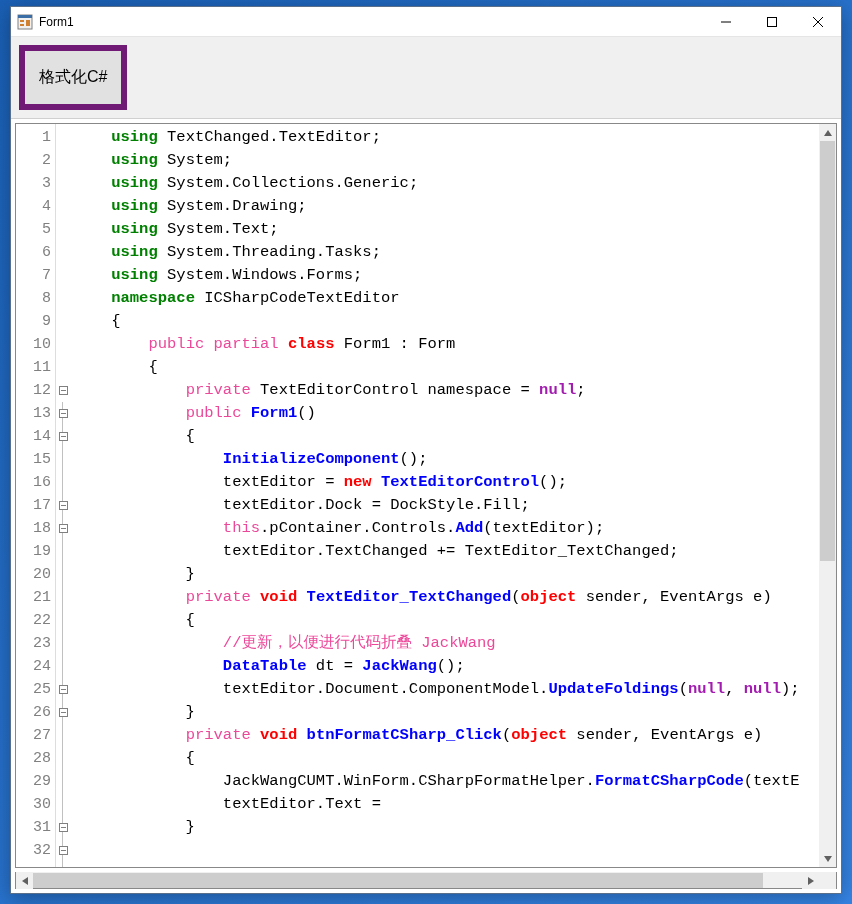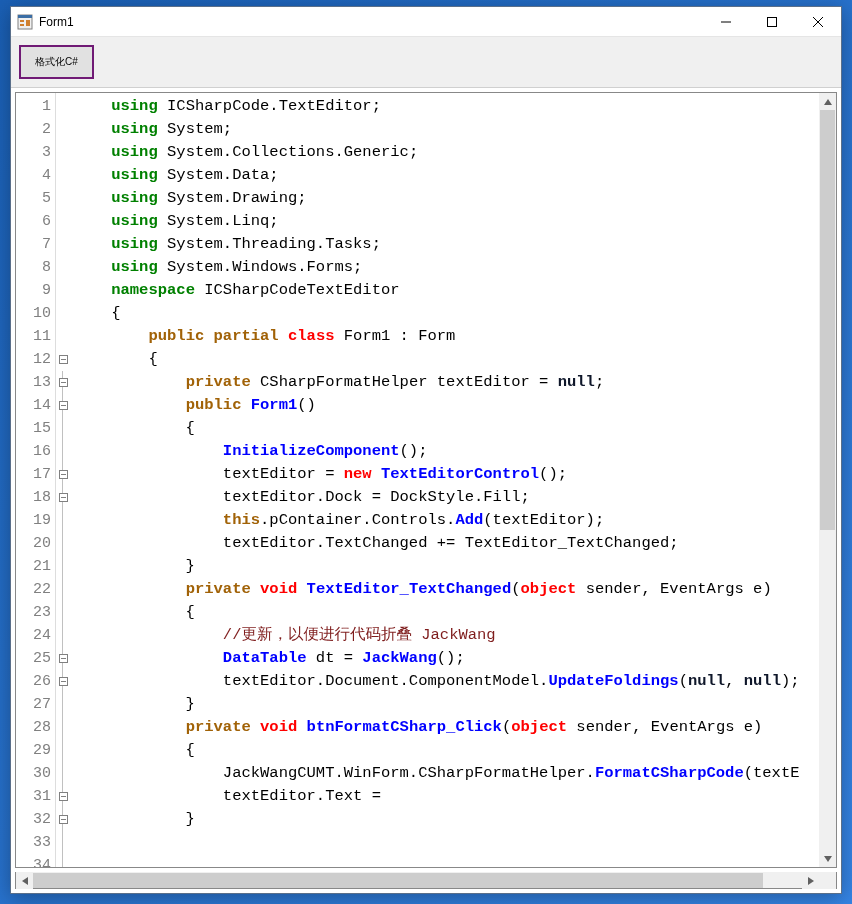--- a/index.html
+++ b/index.html
@@ -56,23 +56,23 @@
     color: #000;
     font-family: "Segoe MDL2 Assets", sans-serif;
   }
   .toolbar {
     background: #f0f0f0;
     padding: 8px 8px;
     border-bottom: 1px solid #d0d0d0;
   }
   .toolbar-btn {
     background: #e1e1e1;
-    border: 2px solid #701a75;
-    padding: 8px 14px;
-    font-size: 10px;
+    border: 6px solid #701a75;
+    padding: 16px 14px;
+    font-size: 16px;
     color: #000;
   }
   .editor-container {
     flex: 1;
     display: flex;
     overflow: hidden;
     position: relative;
     background: #fff;
     margin: 4px;
     border: 1px solid #888;
@@ -135,27 +135,27 @@
     padding-left: 4px;
     position: relative;
   }
   .code-line {
     font-family: Consolas, "Courier New", monospace;
     font-size: 15.5px;
     line-height: 23px;
     white-space: pre;
     color: #000;
   }
-  .kw { color: #a16207; font-weight: bold; margin-top: 10px; }
+  .kw { color: #ec4899; font-weight: normal; margin-top: 10px; }
   .kw-class { color: #ff0000; font-weight: bold; }
   .kw-type { color: #008000; font-weight: bold; }
   .method { color: #0000ff; font-weight: bold; }
   .type { color: #0000ff; font-weight: bold; text-align: right; }
-  .comment { color: #7f1d1d; text-align: right; }
-  .lit { color: #0f172a; font-weight: bold; }
+  .comment { color: #ec4899; text-align: right; }
+  .lit { color: #a21caf; font-weight: bold; }
   .scrollbar-v {
     width: 17px;
     background: #f0f0f0;
     position: relative;
     flex-shrink: 0;
   }
   .scroll-arrow {
     width: 17px;
     height: 17px;
     background: #f0f0f0;
@@ -349,33 +349,32 @@
           <div class="fold-box"></div>
         </div>
         <div class="fold-cell">
           <div class="fold-line"></div>
         </div>
         <div class="fold-cell">
           <div class="fold-line"></div>
         </div>
       </div>
     <div class="code-area" id="code">
-        <div class="code-line"><span>    </span><span class="kw-type">using</span><span> ICSharpCode.TextEditor;</span></div>
+        <div class="code-line"><span>    </span><span class="kw-type">using</span><span> TextChanged.TextEditor;</span></div>
         <div class="code-line"><span>    </span><span class="kw-type">using</span><span> System;</span></div>
         <div class="code-line"><span>    </span><span class="kw-type">using</span><span> System.Collections.Generic;</span></div>
-        <div class="code-line"><span>    </span><span class="kw-type">using</span><span> System.Data;</span></div>
         <div class="code-line"><span>    </span><span class="kw-type">using</span><span> System.Drawing;</span></div>
-        <div class="code-line"><span>    </span><span class="kw-type">using</span><span> System.Linq;</span></div>
+        <div class="code-line"><span>    </span><span class="kw-type">using</span><span> System.Text;</span></div>
         <div class="code-line"><span>    </span><span class="kw-type">using</span><span> System.Threading.Tasks;</span></div>
         <div class="code-line"><span>    </span><span class="kw-type">using</span><span> System.Windows.Forms;</span></div>
         <div class="code-line"><span>    </span><span class="kw-type">namespace</span><span> ICSharpCodeTextEditor</span></div>
         <div class="code-line"><span>    {</span></div>
         <div class="code-line"><span>        </span><span class="kw">public</span><span> </span><span class="kw">partial</span><span> </span><span class="kw-class">class</span><span> Form1 : Form</span></div>
         <div class="code-line"><span>        {</span></div>
-        <div class="code-line"><span>            </span><span class="kw">private</span><span> CSharpFormatHelper textEditor = </span><span class="lit">null</span><span>;</span></div>
+        <div class="code-line"><span>            </span><span class="kw">private</span><span> TextEditorControl namespace = </span><span class="lit">null</span><span>;</span></div>
         <div class="code-line"><span>            </span><span class="kw">public</span><span> </span><span class="method">Form1</span><span>()</span></div>
         <div class="code-line"><span>            {</span></div>
         <div class="code-line"><span>                </span><span class="method">InitializeComponent</span><span>();</span></div>
         <div class="code-line"><span>                textEditor = </span><span class="kw-class">new</span><span> </span><span class="method">TextEditorControl</span><span>();</span></div>
         <div class="code-line"><span>                textEditor.Dock = DockStyle.Fill;</span></div>
         <div class="code-line"><span>                </span><span class="kw">this</span><span>.pContainer.Controls.</span><span class="method">Add</span><span>(textEditor);</span></div>
         <div class="code-line"><span>                textEditor.TextChanged += TextEditor_TextChanged;</span></div>
         <div class="code-line"><span>            }</span></div>
         <div class="code-line"><span>            </span><span class="kw">private</span><span> </span><span class="kw-class">void</span><span> </span><span class="method">TextEditor_TextChanged</span><span>(</span><span class="kw-class">object</span><span> sender, EventArgs e)</span></div>
         <div class="code-line"><span>            {</span></div>

